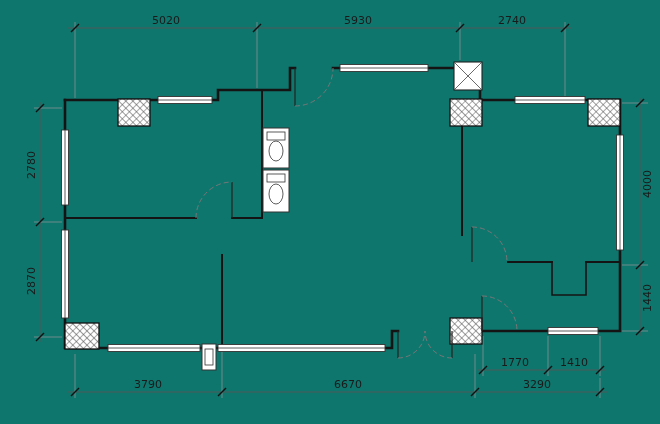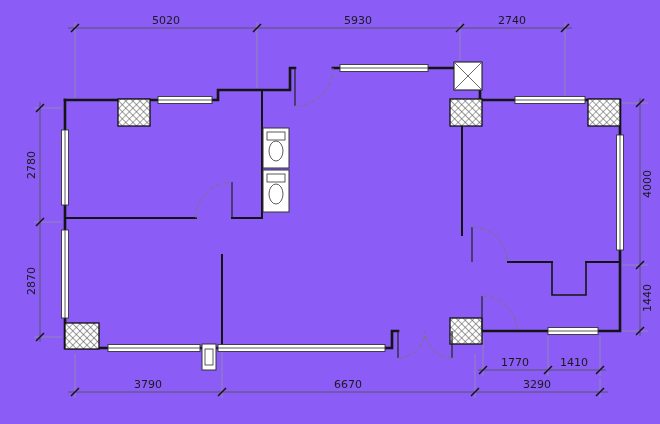--- a/index.html
+++ b/index.html
@@ -1,17 +1,17 @@
 <!DOCTYPE html>
 <html><head>
 <meta charset="utf-8">
 <style>
   html, body { margin: 0; padding: 0; background: #ffffff; }
   .canvas {
-    width: 660px; height: 424px; background: #8b5cf6;
+    width: 660px; height: 424px; background: #0f766e;
     position: relative; overflow: hidden;
     font-family: "DejaVu Sans", "Liberation Sans", sans-serif;
   }
   svg { display: block; }
   .dim  { stroke: #555; stroke-width: 0.9; }
   .ext  { stroke: #999; stroke-width: 0.7; }
   .tick { stroke: #111; stroke-width: 1.4; }
   .wall  { stroke: #141414; stroke-width: 2.6; fill: none; stroke-linecap: square; }
   .iwall { stroke: #141414; stroke-width: 2;   fill: none; stroke-linecap: square; }
   .twall { stroke: #141414; stroke-width: 1.6; fill: none; }

